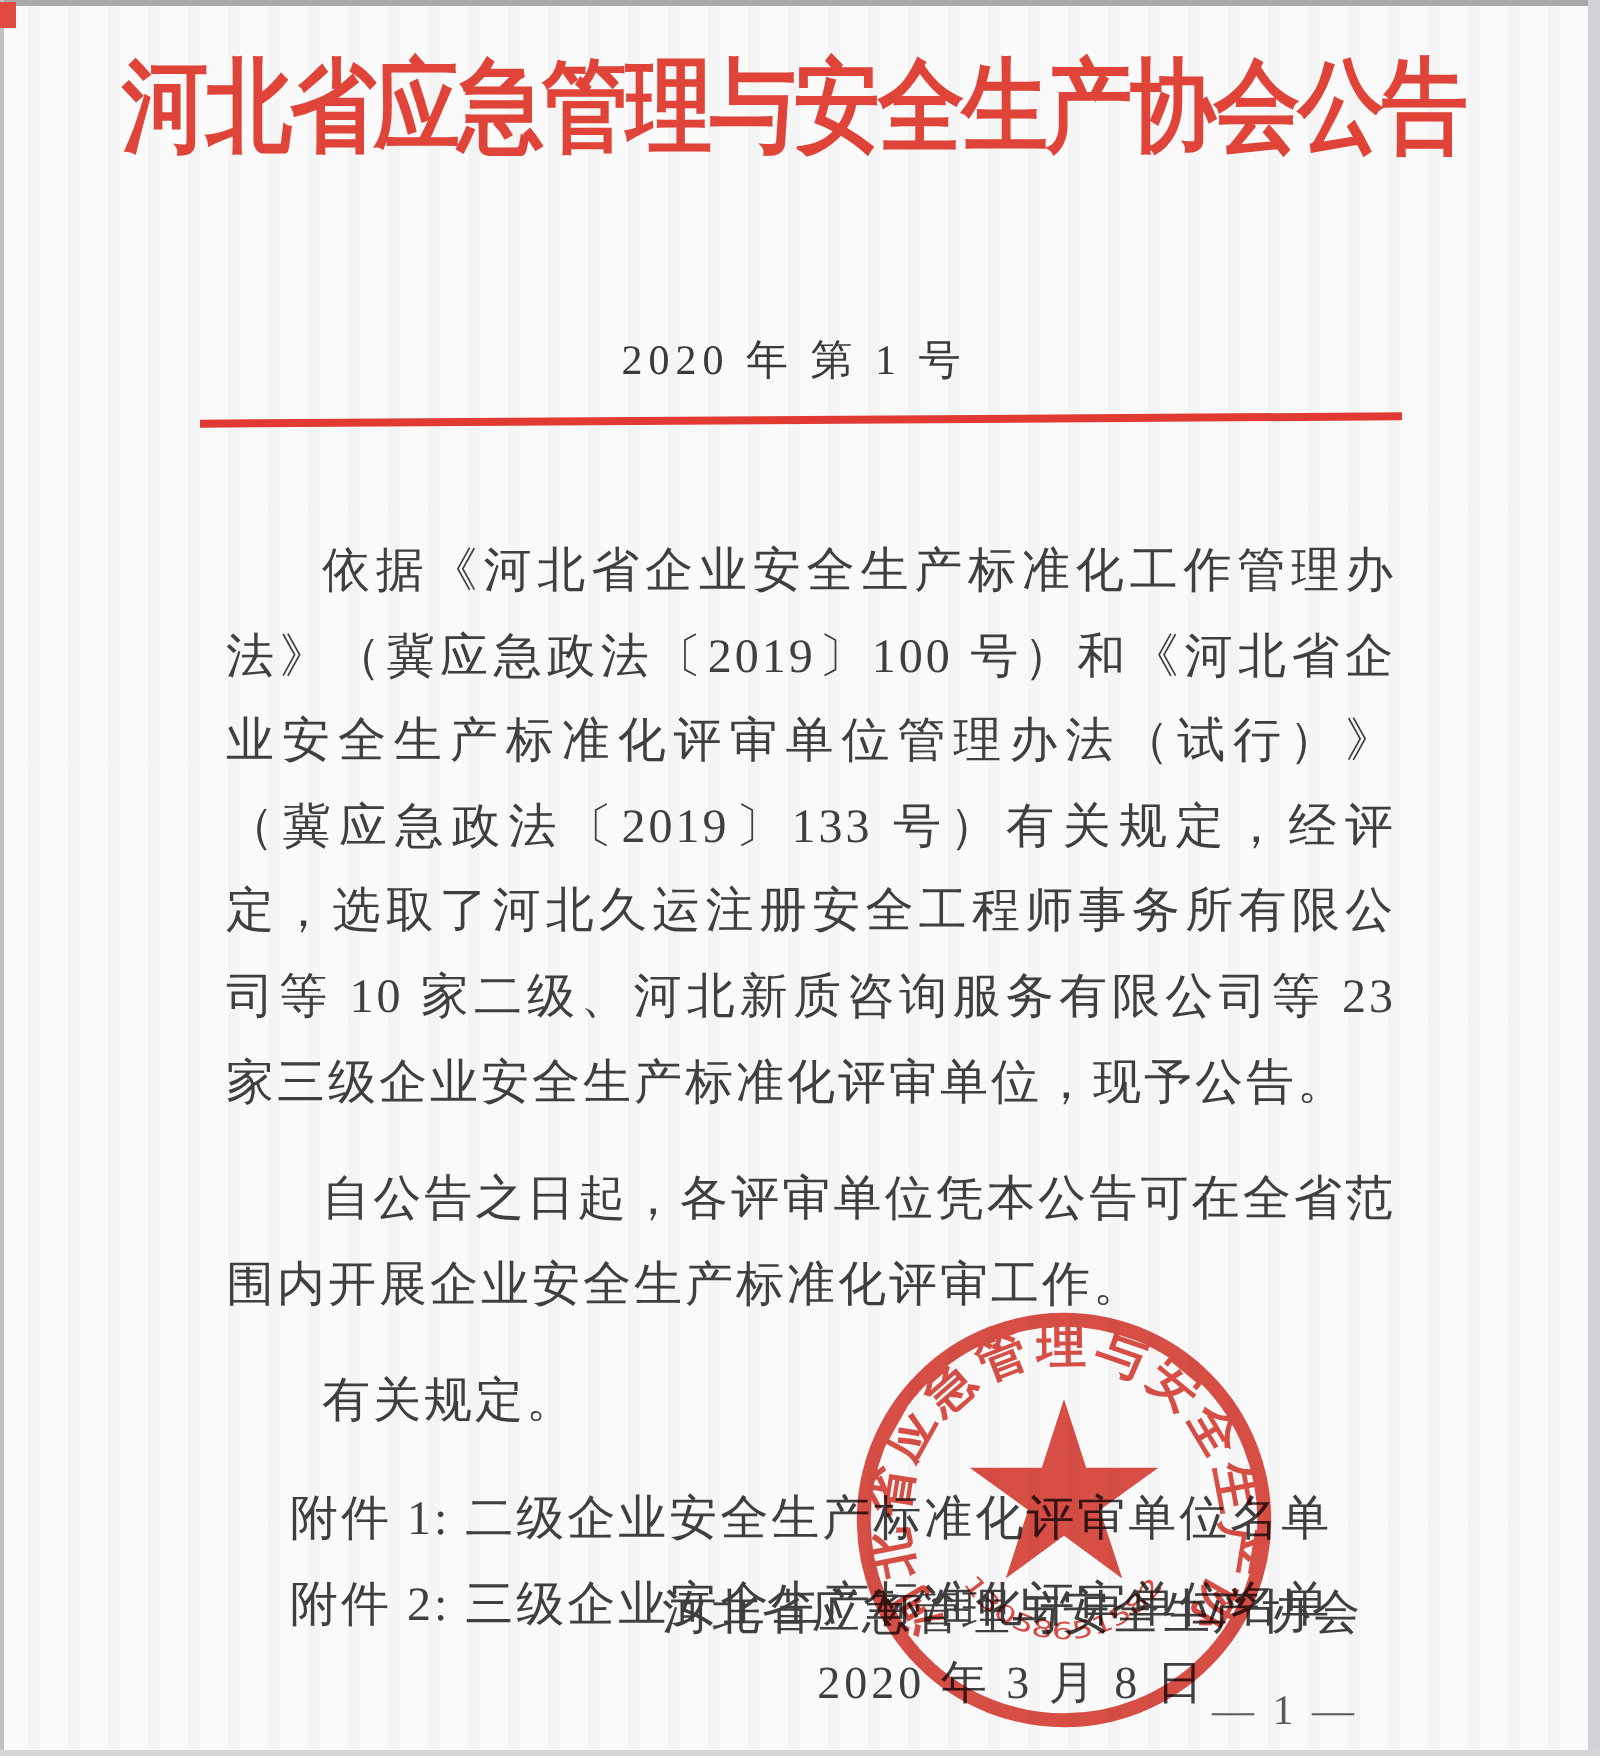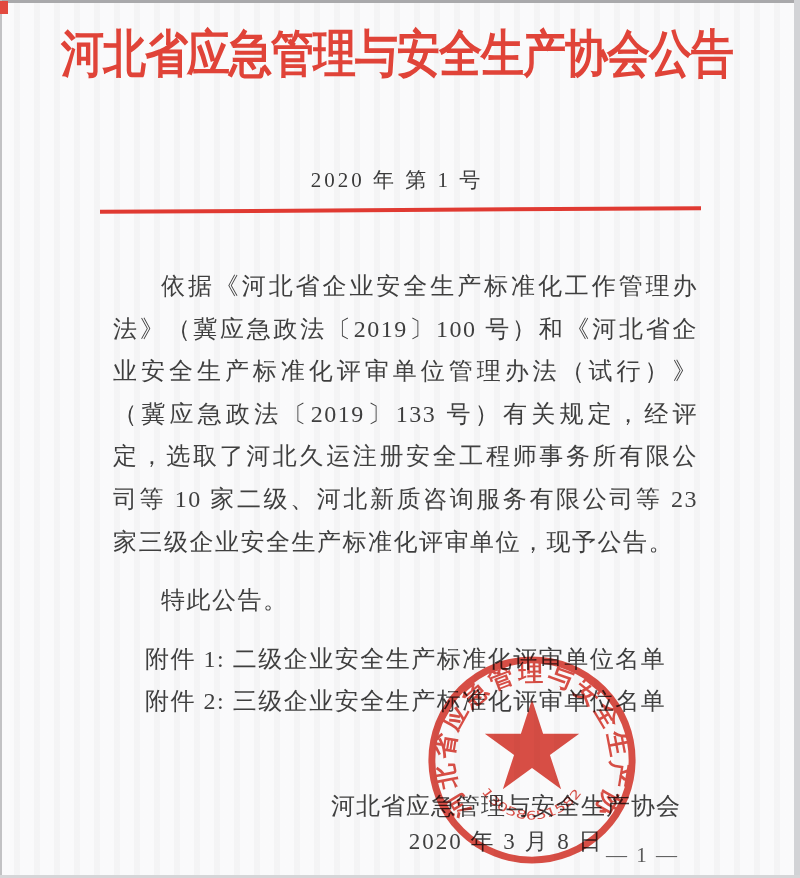--- a/index.html
+++ b/index.html
@@ -65,21 +65,22 @@
 <div class="corner-mark"></div>
 
 <div class="doc-title">河北省应急管理与安全生产协会公告</div>
 
 <div class="issue-line">2020 年 第 1 号</div>
 
 <div class="red-rule"></div>
 
 <div class="body-text">
   <p>依据《河北省企业安全生产标准化工作管理办法》（冀应急政法〔2019〕100 号）和《河北省企业安全生产标准化评审单位管理办法（试行）》（冀应急政法〔2019〕133 号）有关规定，经评定，选取了河北久运注册安全工程师事务所有限公司等 10 家二级、河北新质咨询服务有限公司等 23 家三级企业安全生产标准化评审单位，现予公告。</p>
-  <p>特此公告。</p>
+  <p>自公告之日起，各评审单位凭本公告可在全省范围内开展企业安全生产标准化评审工作。</p>
+  <p>有关规定。</p>
   <div class="attachments">
     <p>附件 1:  二级企业安全生产标准化评审单位名单</p>
     <p>附件 2:  三级企业安全生产标准化评审单位名单</p>
   </div>
 </div>
 
 <div class="signature-block">
   <p class="signature-org">河北省应急管理与安全生产协会</p>
   <p class="signature-date">2020 年 3 月 8 日</p>
 </div>

